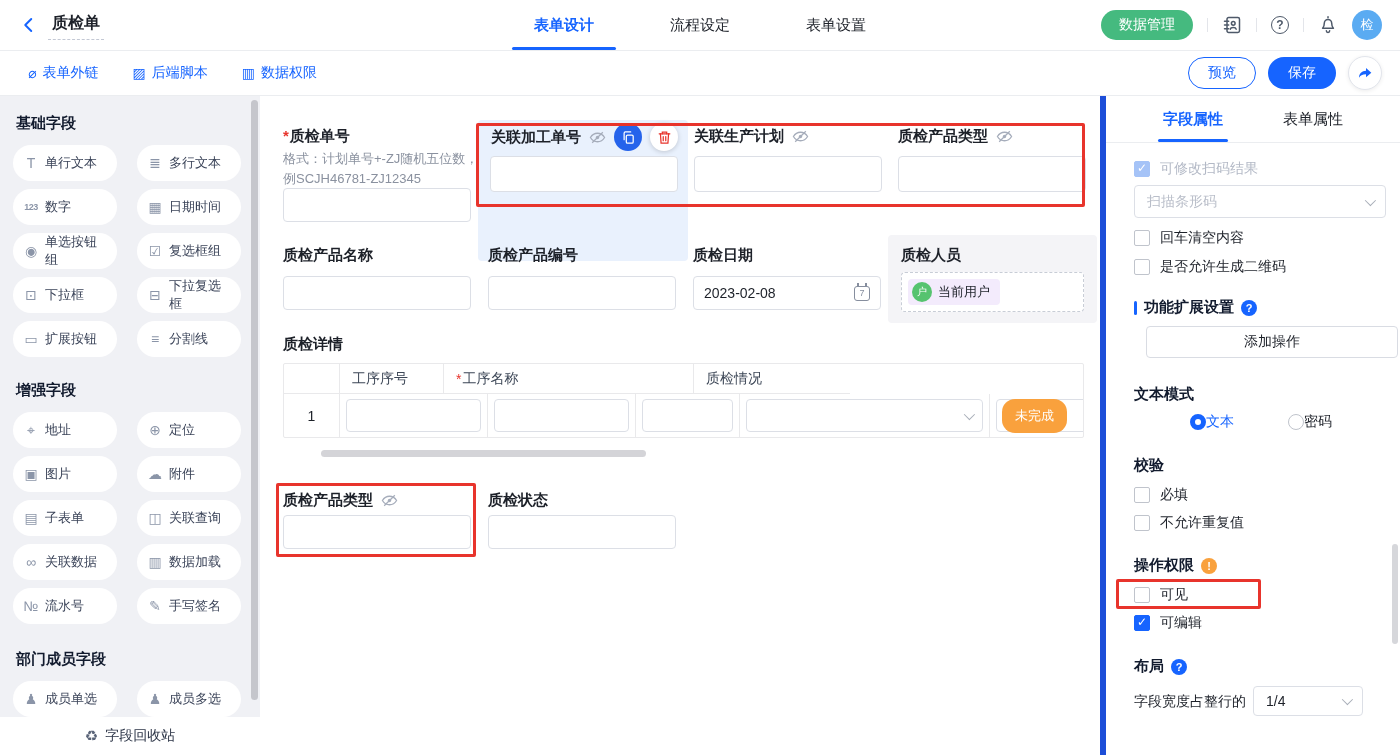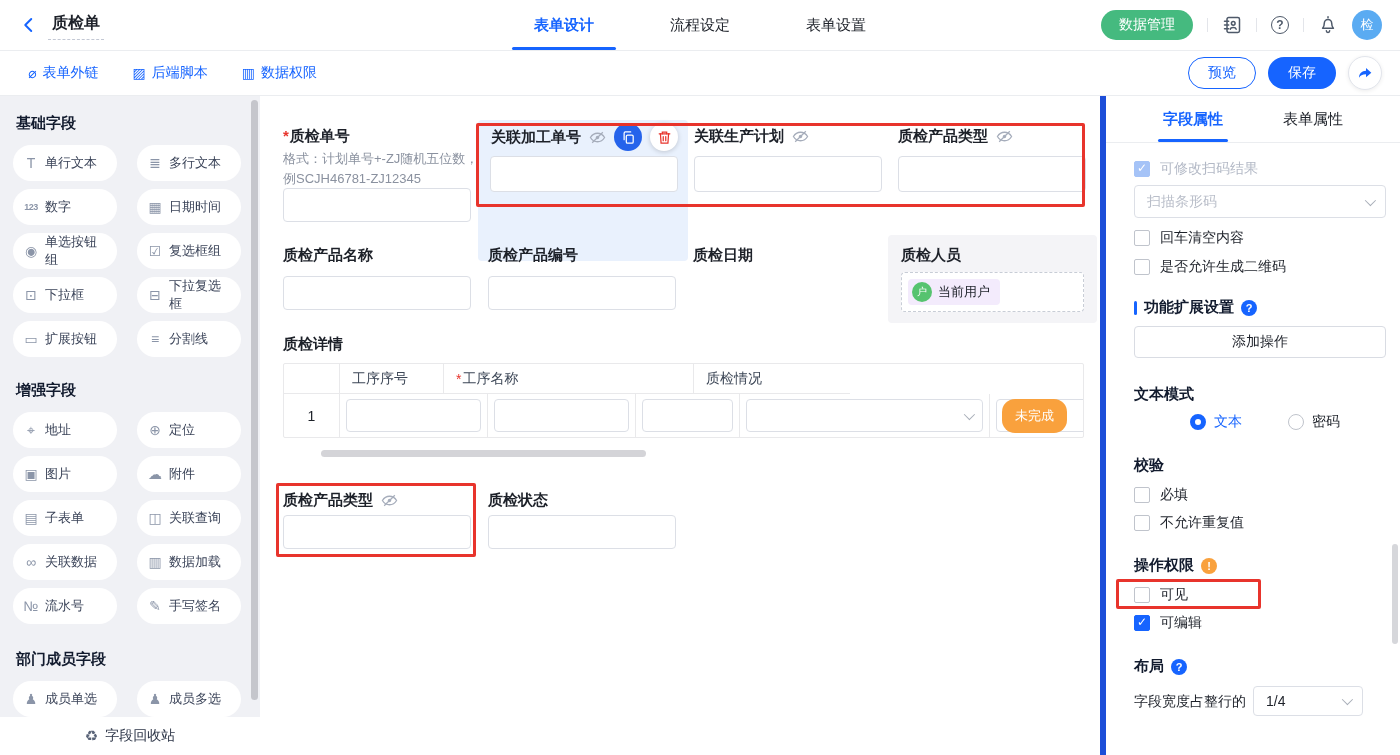--- a/index.html
+++ b/index.html
@@ -95,22 +95,22 @@
   .chk.checked { background:#1664ff; border-color:#1664ff; }
   .chk.checked-dis { background:#a5c3f7; border-color:#a5c3f7; }
   .chk.checked::after, .chk.checked-dis::after { content:"✓"; position:absolute; left:2px; top:-1px; color:#fff; font-size:12px; font-weight:700; }
   .dim { color:#b3b9c6; }
   .psel { border:1px solid #dcdfe6; border-radius:4px; display:flex; align-items:center; justify-content:space-between; padding:0 12px; font-size:14px; }
   .psel .val.dim2 { color:#b9bec9; }
   .sec-h { display:flex; align-items:center; gap:7px; font-size:15px; font-weight:700; color:#121b2e; }
   .sec-bar { width:3px; height:14px; background:#1664ff; border-radius:2px; }
   .qcirc { width:16px; height:16px; border-radius:50%; background:#1664ff; color:#fff; font-size:11px; font-weight:700; display:flex; align-items:center; justify-content:center; }
   .wcirc { width:16px; height:16px; border-radius:50%; background:#f9a13d; color:#fff; font-size:11px; font-weight:700; display:flex; align-items:center; justify-content:center; }
-  .pbtn { border:1px solid #d9dce3; background:#fff; border-radius:4px; font-size:14px; color:#1d2129; cursor:pointer; }
-  .radio-row { display:flex; align-items:center; gap:8px; cursor:pointer; font-size:14px; }
+  .pbtn { border:1px solid #d9dce3; background:#fff; border-radius:4px; font-size:14px; color:#1d2129; cursor:pointer;margin-left:12px; }
+  .radio-row { display:flex; align-items:center; cursor:pointer; font-size:14px; }
   .radio { width:16px; height:16px; border-radius:50%; border:1px solid #c0c4cc; background:#fff; flex:none; }
   .radio.sel { border:5px solid #1664ff; }
   .p-scroll { position:absolute; right:2px; width:6px; border-radius:3px; background:#d6d7db; }
 </style>
 </head>
 <body>
 
 <div class="hdr">
   <div class="hdr-left">
     <svg class="back-ic" viewBox="0 0 24 24" fill="none" stroke="currentColor" stroke-width="2.6" stroke-linecap="round" stroke-linejoin="round">
@@ -336,20 +336,24 @@
 
     <div class="abs redbox" style="left:216px;top:27px;width:609px;height:84px;"></div>
 
     <div class="abs flabel" style="left:23px;top:150px;">质检产品名称</div>
     <div class="abs inp" style="left:23px;top:180px;width:188px;height:34px;"></div>
 
     <div class="abs flabel" style="left:228px;top:150px;">质检产品编号</div>
     <div class="abs inp" style="left:228px;top:180px;width:188px;height:34px;"></div>
 
     <div class="abs flabel" style="left:433px;top:150px;">质检日期</div>
+    <div class="abs inp dateval" style="left:433px;top:180px;width:188px;height:34px;">
+      <span>2023-02-08</span>
+      <span class="cal">7</span>
+    </div>
 
     <div class="abs gblock" style="left:628px;top:139px;width:209px;height:88px;">
       <div class="flabel" style="margin:11px 0 0 13px;">质检人员</div>
       <div class="dashed-inp" style="margin:7px 0 0 13px;width:183px;height:40px;">
         <div class="chip">
           <span class="chip-av">户</span>
           <span class="chip-txt">当前用户</span>
         </div>
       </div>
     </div>

